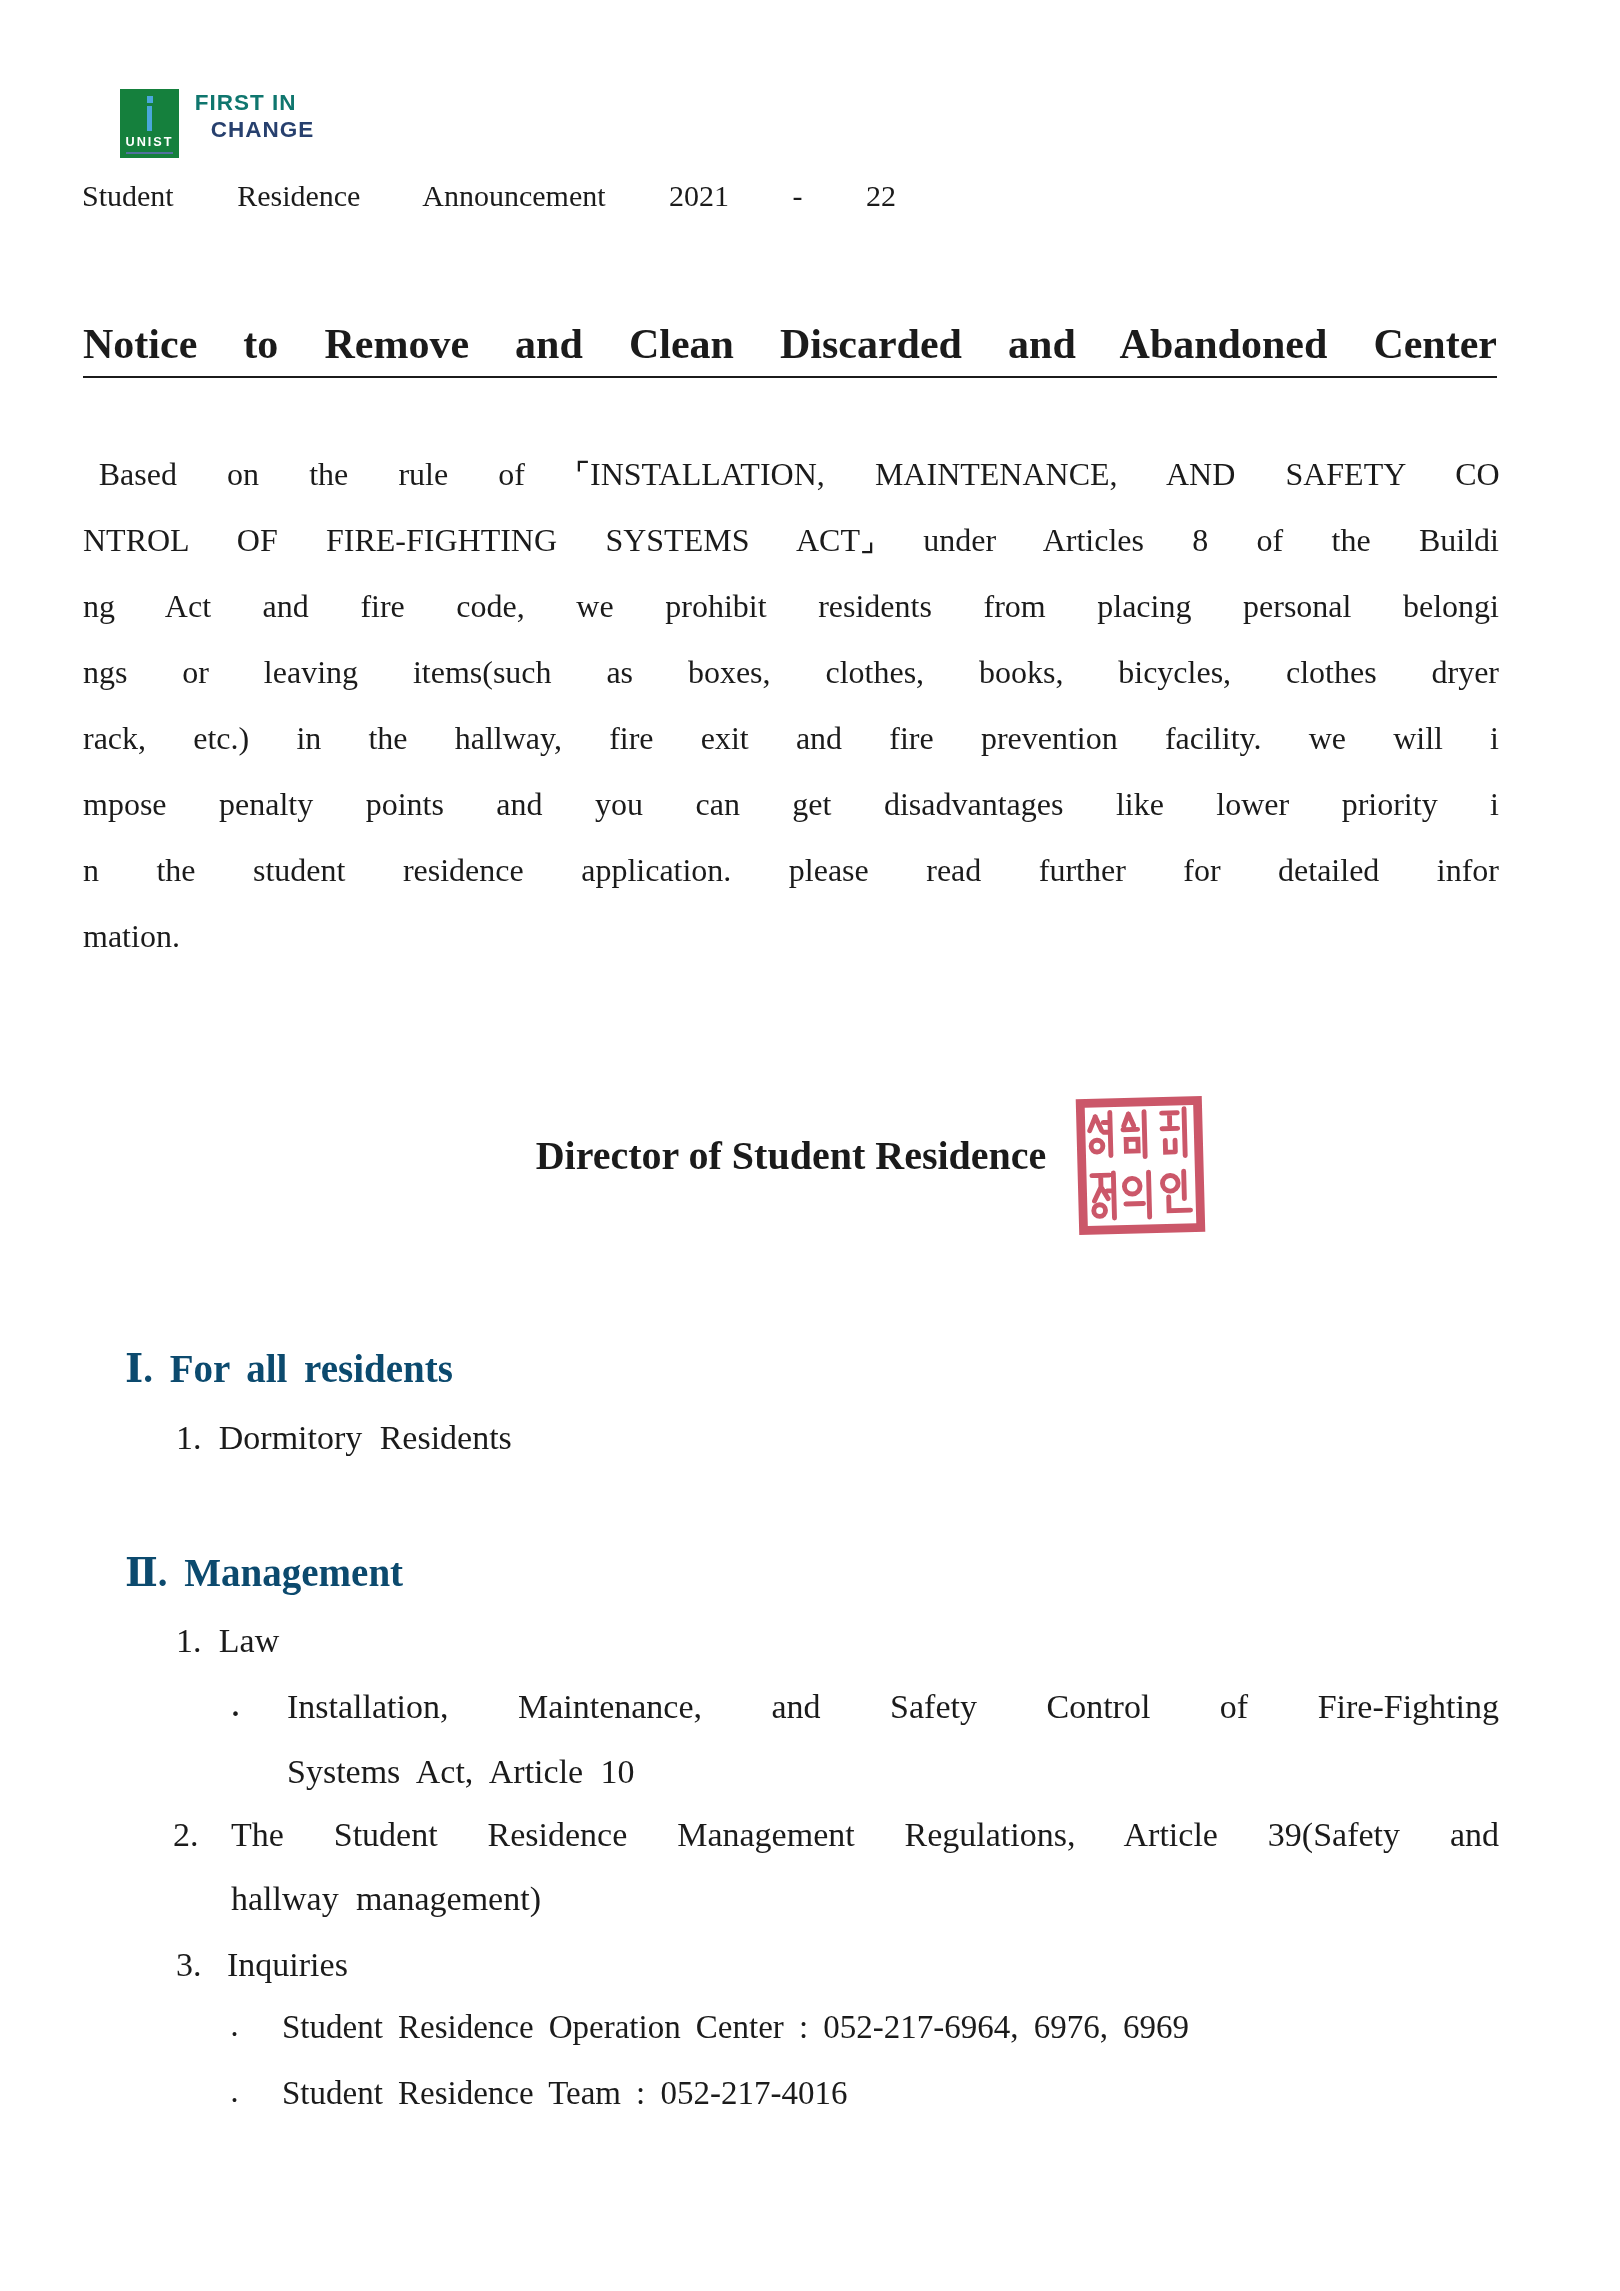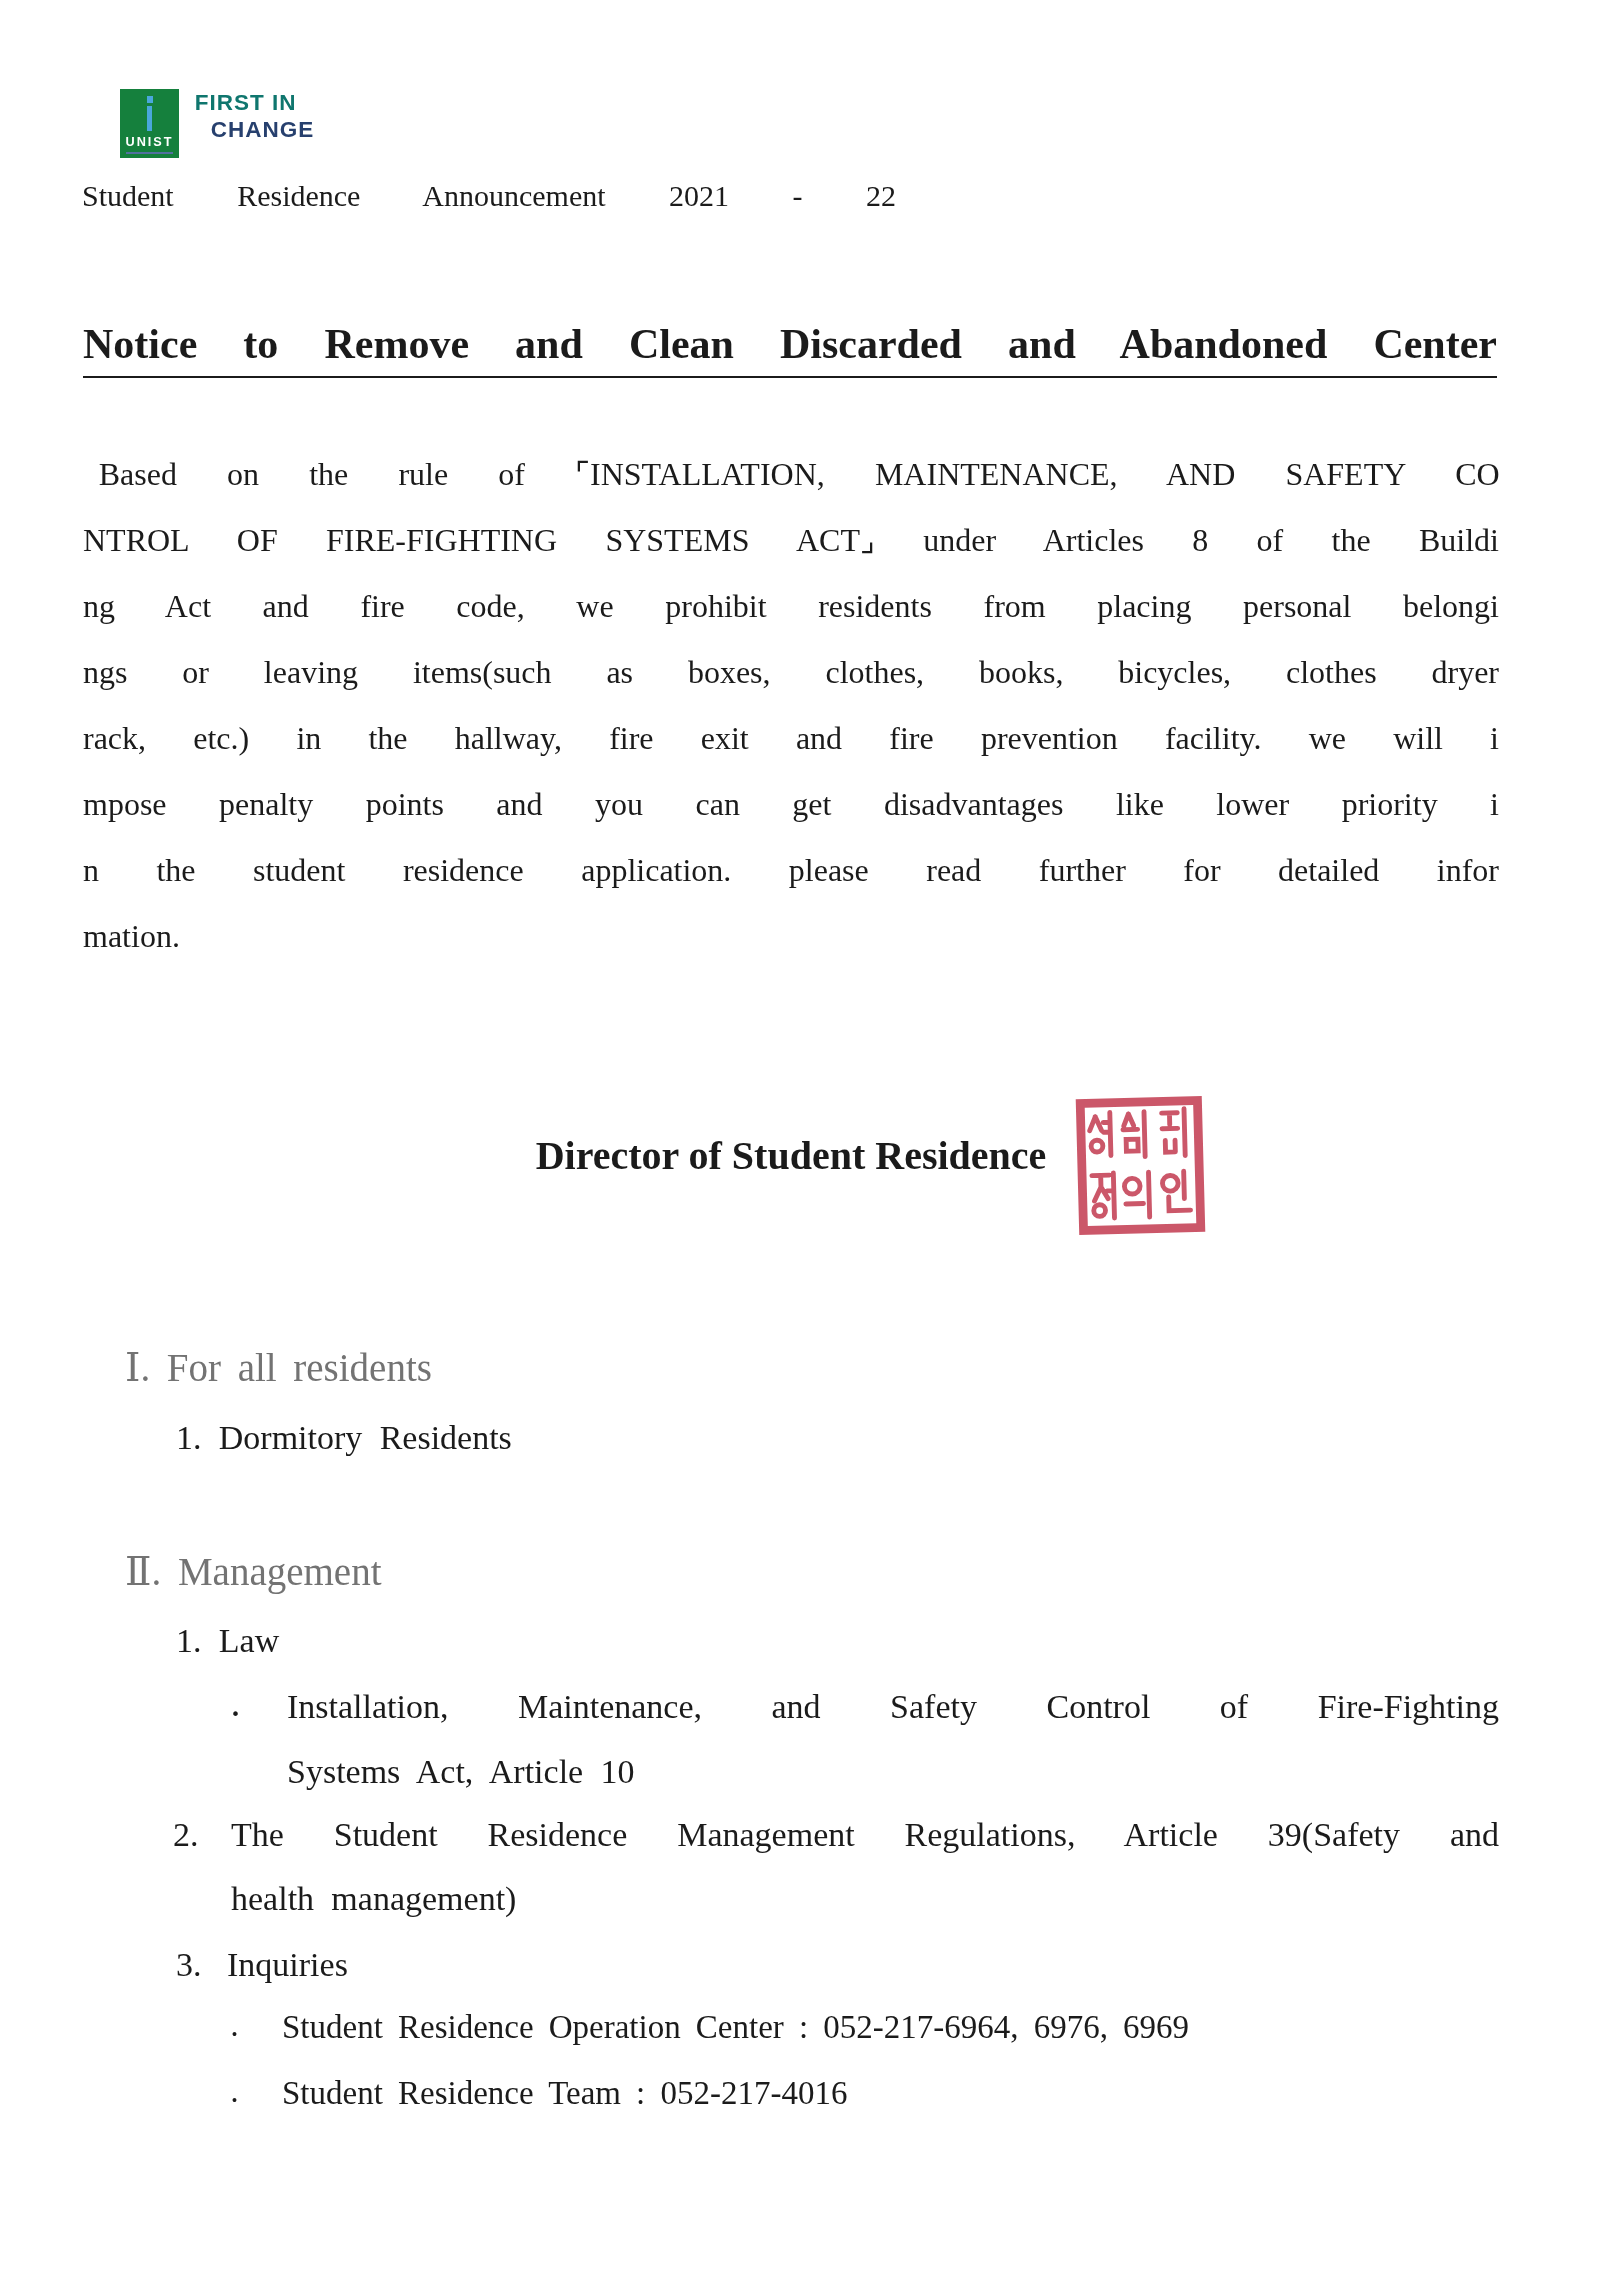--- a/index.html
+++ b/index.html
@@ -77,21 +77,21 @@
     text-align:center;font-size:40px;font-weight:bold;
     z-index:2;
   }
   .stamp{
     position:absolute;left:1076px;top:1096px;width:129px;height:139px;
     z-index:1;transform:rotate(-1.5deg);
   }
   
   .sec-heading{
     position:absolute;left:125px;
-    font-size:39px;font-weight:normal;color:#737373;
+    font-size:39px;font-weight:bold;color:#0c4a6e;
     font-family:"Liberation Serif","DejaVu Serif","DejaVu Sans",serif;
     word-spacing:6.9px;white-space:nowrap;
   }
   .sec1-heading{top:1345px;}
   .sec2-heading{top:1549px;}
   .list-line{
     position:absolute;font-size:34px;white-space:nowrap;word-spacing:8.8px;
   }
   .li-dorm{left:176px;top:1419px;}
   .li-law{left:176px;top:1622px;}
@@ -180,21 +180,21 @@
 
   <div class="sec-heading sec2-heading">Ⅱ. Management</div>
   <div class="list-line li-law">1. Law</div>
 
   <div class="bullet b1">·</div>
   <div class="jline law1">Installation, Maintenance, and Safety Control of Fire-Fighting</div>
   <div class="jline law2">Systems Act, Article 10</div>
 
   <div class="regnum">2.</div>
   <div class="jline reg1">The Student Residence Management Regulations, Article 39(Safety and</div>
-  <div class="jline reg2">health management)</div>
+  <div class="jline reg2">hallway management)</div>
 
   <div class="list-line li-inq">
     <span class="num">3.</span><span>Inquiries</span>
   </div>
 
   <div class="bullet b2">·</div>
   <div class="inq-line inq1">Student Residence Operation Center : 052-217-6964, 6976, 6969</div>
 
   <div class="bullet b3">·</div>
   <div class="inq-line inq2">Student Residence Team : 052-217-4016</div>

